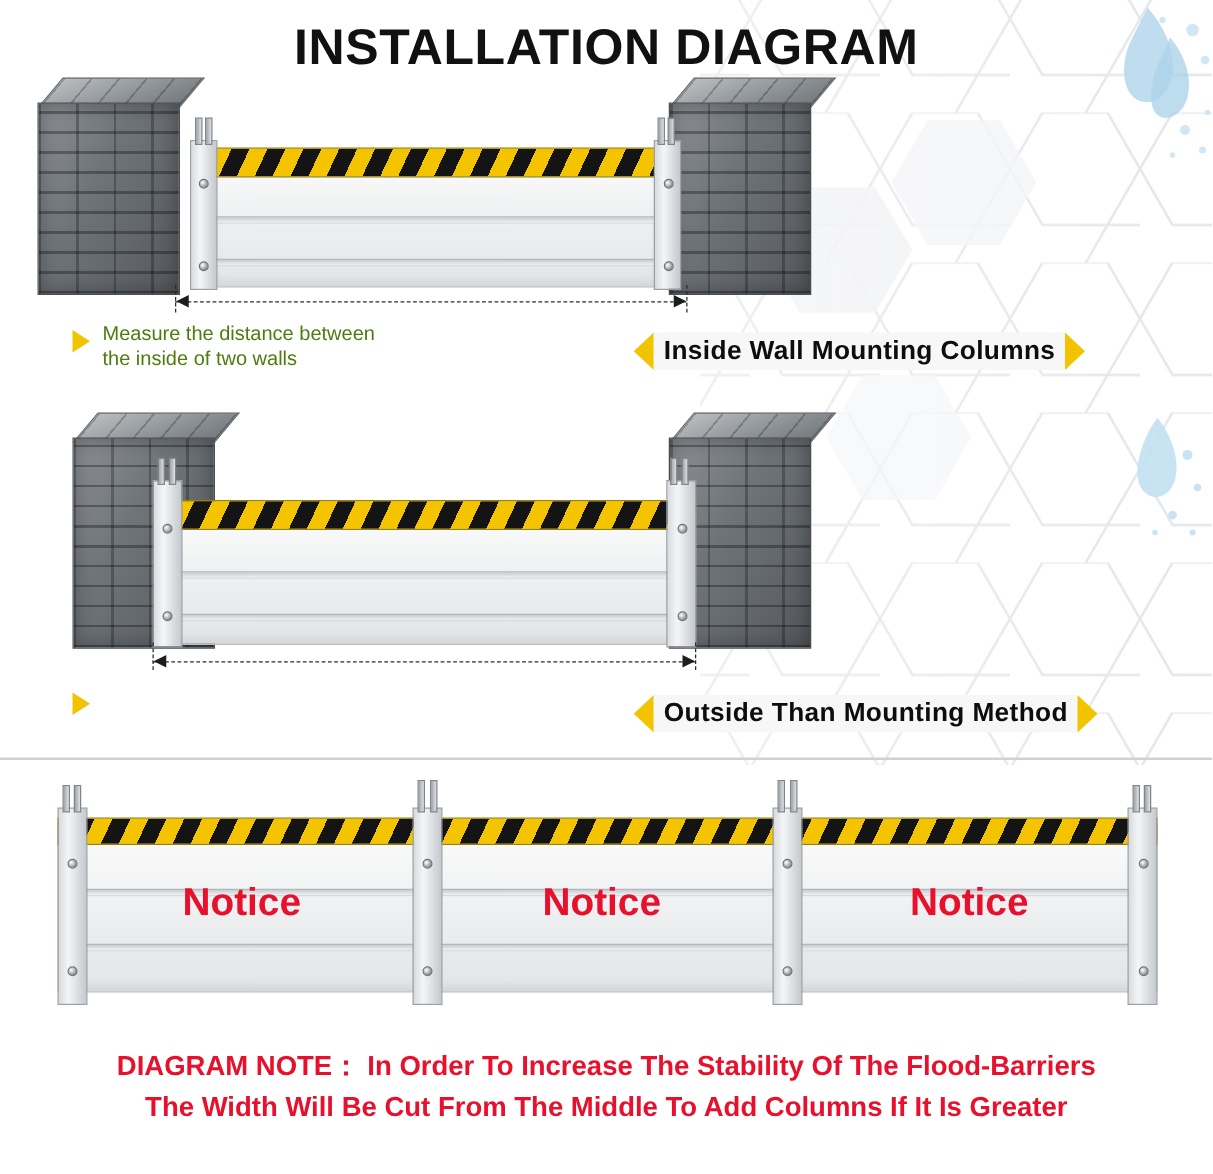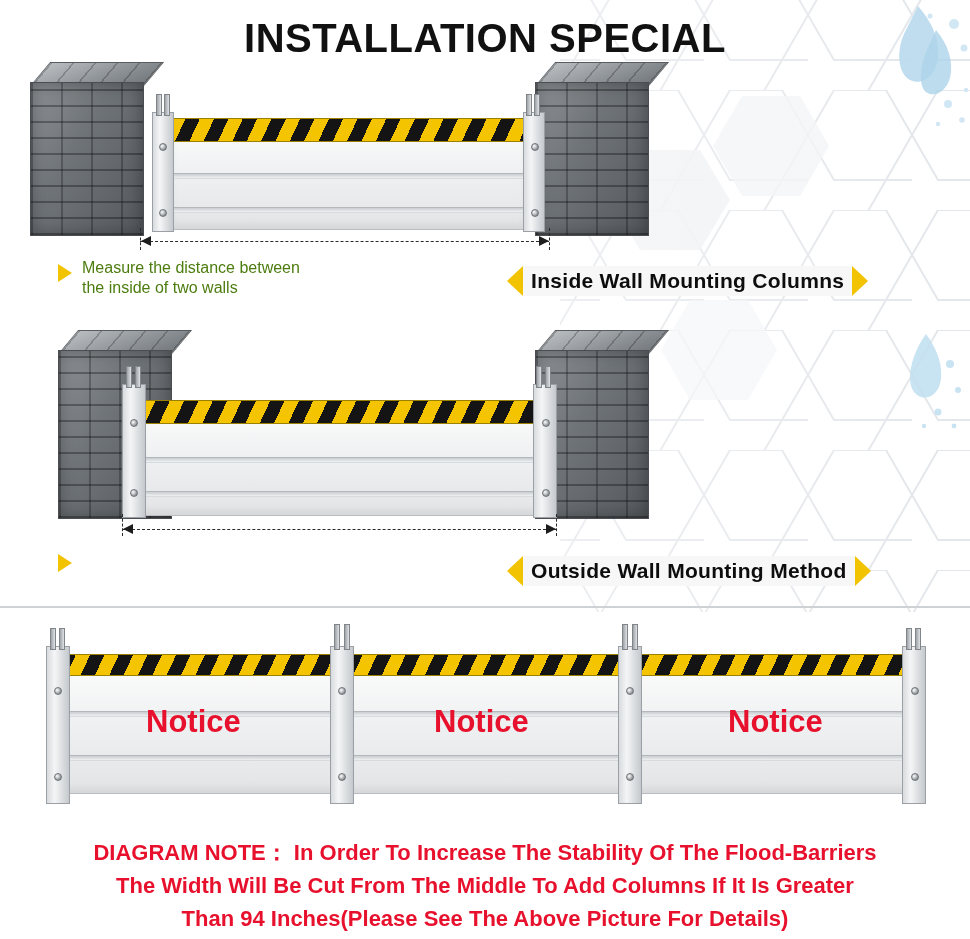--- a/index.html
+++ b/index.html
@@ -275,21 +275,21 @@
         <path d="M26 4 C38 20 44 38 40 54 C36 68 22 72 14 62 C6 52 10 26 26 4 Z"></path>
         <circle cx="50" cy="34" r="4"></circle>
         <circle cx="58" cy="60" r="3"></circle>
         <circle cx="38" cy="82" r="3.5"></circle>
         <circle cx="54" cy="96" r="2.4"></circle>
         <circle cx="24" cy="96" r="2.2"></circle>
       </g>
     </svg>
   </div>
 
-  <div class="title">INSTALLATION SPECIAL</div>
+  <div class="title">INSTALLATION DIAGRAM</div>
 
   <div class="scene">
 
     <div class="pillar-top" style="left:30px; top:62px; width:112px; height:22px;"></div>
     <div class="pillar" style="left:30px; top:82px; width:112px; height:152px;"></div>
 
     <div class="pillar-top" style="left:535px; top:62px; width:112px; height:22px;"></div>
     <div class="pillar" style="left:535px; top:82px; width:112px; height:152px;"></div>
 
     <div class="panel" style="left:170px; top:120px; width:355px; height:108px;">
@@ -368,21 +368,21 @@
     <div class="arrow-l" style="left:123px; top:524px;"></div>
     <div class="arrow-r" style="left:546px; top:524px;"></div>
 
     <div class="caption" style="left:58px; top:548px; width:400px;">
       <div class="chev"></div>
     </div>
 
     <div class="banner" style="left:507px; top:556px;">
       <div class="banner-cap-left"></div>
       <div class="banner-body">
-        <span class="banner-text">Outside Wall Mounting Method</span>
+        <span class="banner-text">Outside Than Mounting Method</span>
       </div>
       <div class="banner-cap-right"></div>
     </div>
   </div>
 
   <div class="divider" style="top:606px;"></div>
 
   <div class="scene">
 
     <div class="panel" style="left:46px; top:658px; width:878px; height:134px;">
@@ -421,16 +421,15 @@
     <div class="rail-stud" style="left:632px; top:624px; height:24px;"></div>
 
     <div class="notice" style="left:146px; top:704px;">Notice</div>
     <div class="notice" style="left:434px; top:704px;">Notice</div>
     <div class="notice" style="left:728px; top:704px;">Notice</div>
   </div>
 
   <div class="special-note" style="top:836px;">
     <div>DIAGRAM NOTE：  In Order To Increase The Stability Of The Flood-Barriers</div>
     <div>The Width Will Be Cut From The Middle To Add Columns If It Is Greater</div>
-    <div>Than 94 Inches(Please See The Above Picture For Details)</div>
   </div>
 
 </div>
 
 </body></html>

